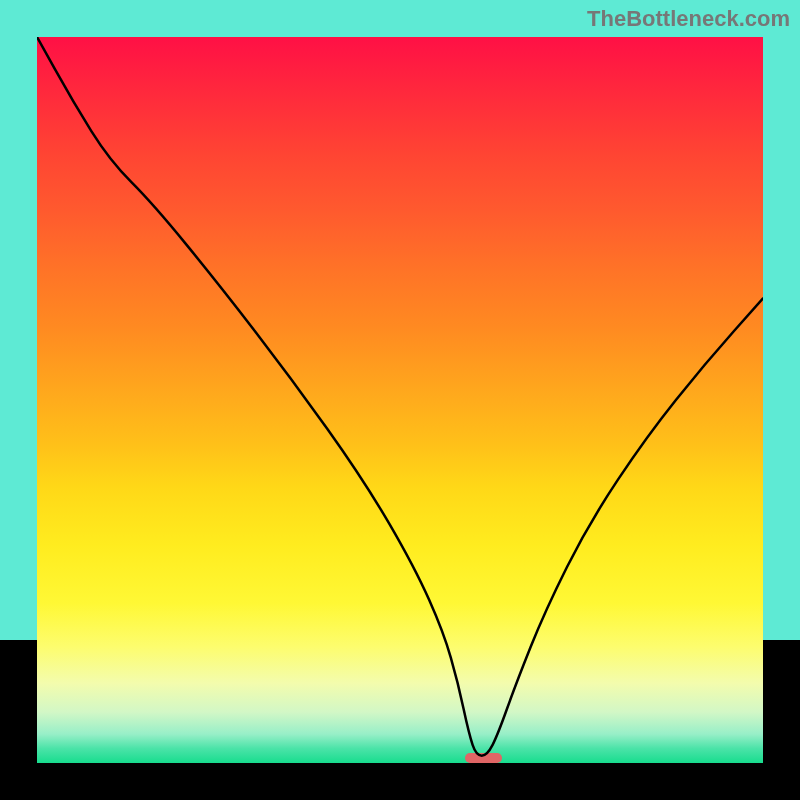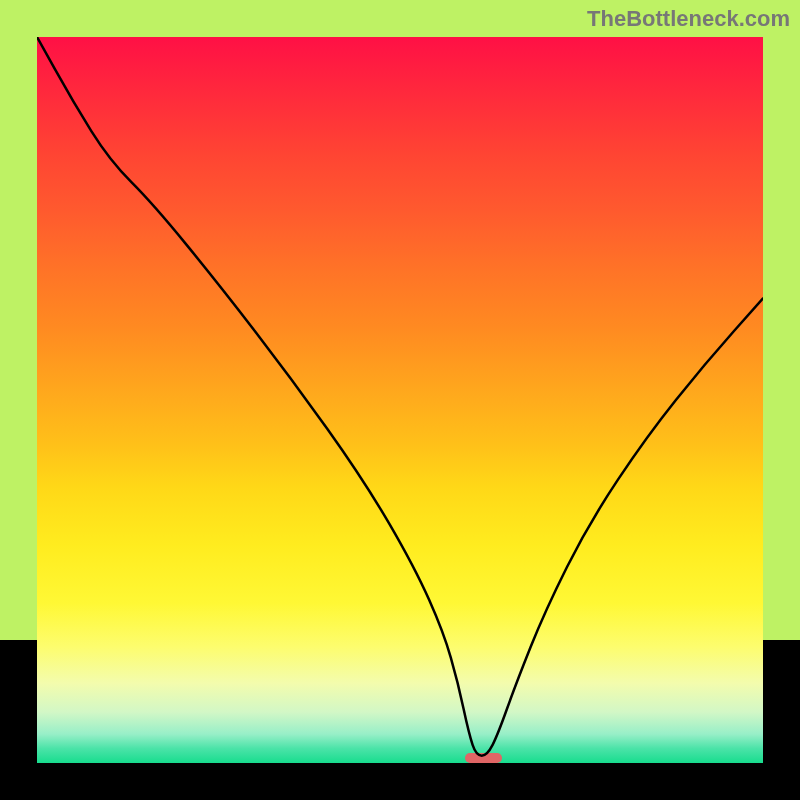--- a/index.html
+++ b/index.html
@@ -7,21 +7,21 @@
   padding: 0;
   width: 800px;
   height: 800px;
   overflow: hidden;
   background: #000;
 }
 .frame {
   position: relative;
   width: 800px;
   height: 640px;
-  background: #bef264;
+  background: #5eead4;
 }
 .watermark {
   position: absolute;
   top: 6px;
   right: 10px;
   color: #777;
   font-family: Arial, Helvetica, sans-serif;
   font-size: 22px;
   font-weight: bold;
 }

